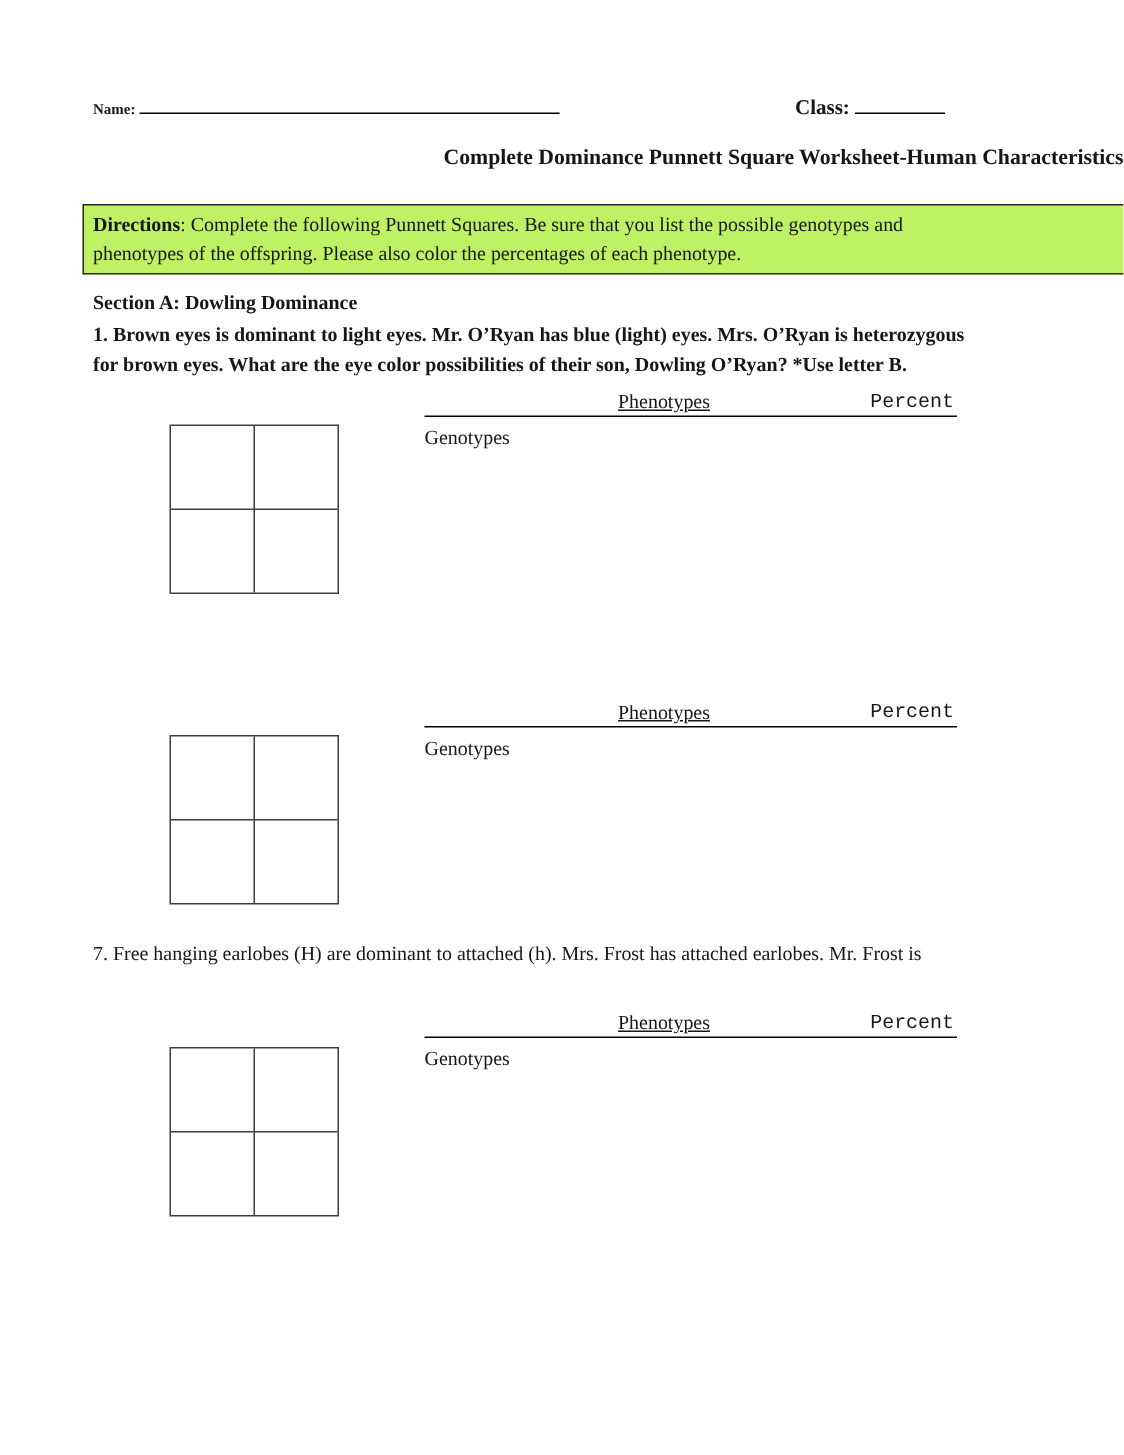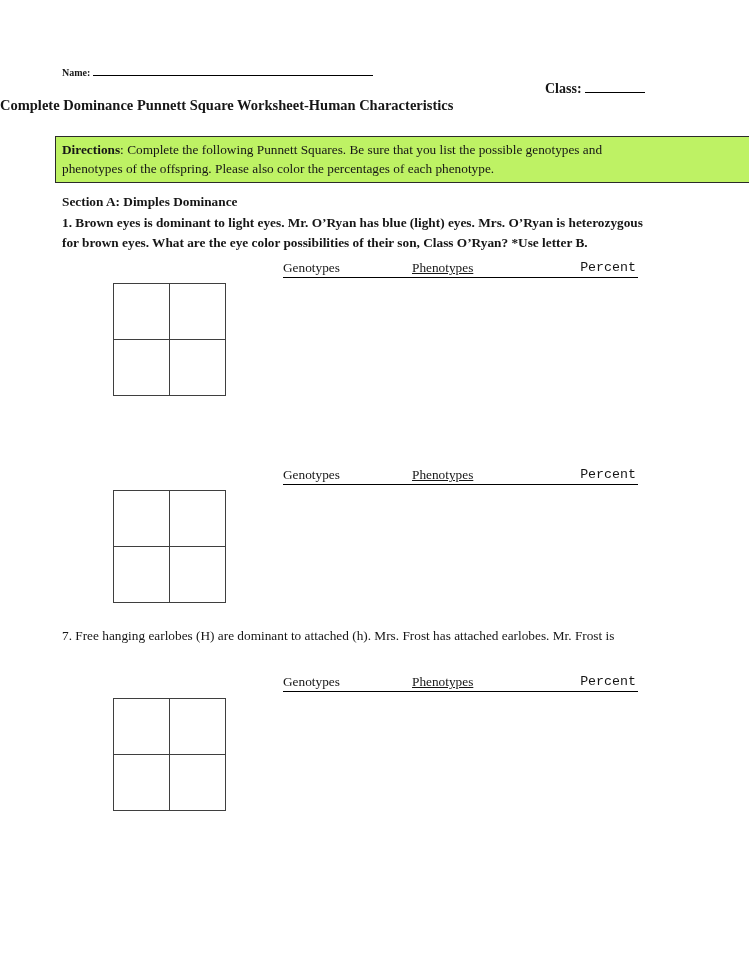--- a/index.html
+++ b/index.html
@@ -12,35 +12,35 @@
     font-size: 13.3px;
     color: #161616;
     overflow: hidden;
   }
   .abs { position: absolute; }
   .bold { font-weight: bold; }
   .nowrap { white-space: nowrap; }
 
   
   .name-block { top: 62px; left: 62px; font-size: 10px; }
-  .class-block { top: 62px; left: 545px; font-size: 14px; margin-top: 17px; }
+  .class-block { top: 62px; left: 530px; font-size: 14px; }
   .blank-line {
     display: inline-block;
     border-bottom: 1.5px solid #000;
     height: 13px;
     vertical-align: baseline;
     margin-left: 3px;
   }
   .name-blank { width: 280px; }
   .class-blank { width: 60px; }
 
   
   .title {
     top: 97px; left: 0; width: 749px;
-    text-align: left;
+    text-align: right;
     font-weight: bold;
     font-size: 14.5px;
   }
 
   
   .directions-box {
     top: 136px; left: 55px;
     box-sizing: border-box;
     width: 705px;
     padding: 3px 6px 4px 6px;
@@ -59,21 +59,21 @@
   
   .answer-header {
     left: 283px;
     width: 355px;
     height: 17px;
     border-bottom: 1.4px solid #000;
   }
   .hdr1 { top: 260px; }
   .hdr2 { top: 467px; }
   .hdr3 { top: 674px; }
-  .answer-header .col-genotypes  { position: absolute; left: 0; }
+  .answer-header .col-genotypes  { position: absolute; left: 0; margin-top: 24px; }
   .answer-header .col-phenotypes { position: absolute; left: 129px; text-decoration: underline; }
   .answer-header .col-percent    { position: absolute; right: 2px; font-family: Liberation Mono, monospace; }
 
   
   .punnett {
     left: 113px;
     width: 111px;
     height: 111px;
     border: 1.5px solid #3f3f3f;
     display: grid;
@@ -101,25 +101,25 @@
     <span class="bold">Class:</span><span class="blank-line class-blank"></span>
   </div>
 
   <div class="abs title">Complete Dominance Punnett Square Worksheet-Human Characteristics</div>
 
   <div class="abs directions-box">
     <div class="nowrap"><span class="bold">Directions</span><span>:  Complete the following Punnett Squares.  Be sure that you list the possible genotypes and</span></div>
     <div class="nowrap">phenotypes of the offspring.  Please also color the percentages of each phenotype.</div>
   </div>
 
-  <div class="abs section-heading">Section A: Dimples Dominance</div>
+  <div class="abs section-heading">Section A: Dowling Dominance</div>
 
   <div class="abs question q1">
     <div class="nowrap">1.  Brown eyes is dominant to light eyes. Mr. O’Ryan has blue (light) eyes. Mrs. O’Ryan is heterozygous</div>
-    <div class="nowrap">for brown eyes.  What are the eye color possibilities of their son, Class O’Ryan? *Use letter B.</div>
+    <div class="nowrap">for brown eyes.  What are the eye color possibilities of their son, Dowling O’Ryan? *Use letter B.</div>
   </div>
   <div class="abs answer-header hdr1">
     <span class="col-genotypes">Genotypes</span>
     <span class="col-phenotypes">Phenotypes</span>
     <span class="col-percent">Percent</span>
   </div>
   <div class="abs punnett sq1">
     <div class="cell tl"></div>
     <div class="cell tr"></div>
     <div class="cell bl"></div>

